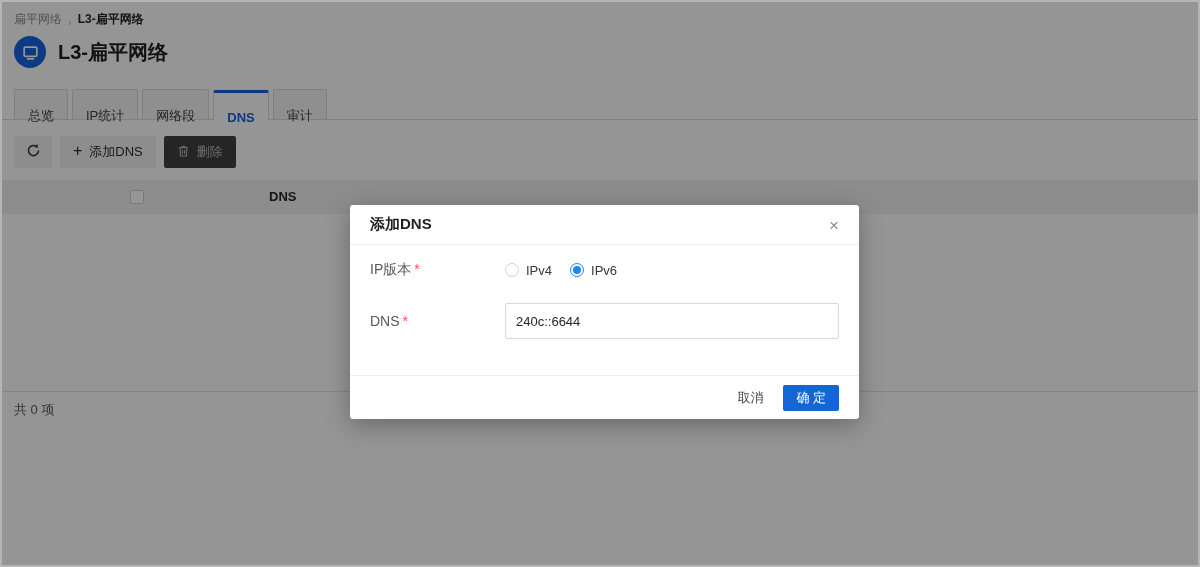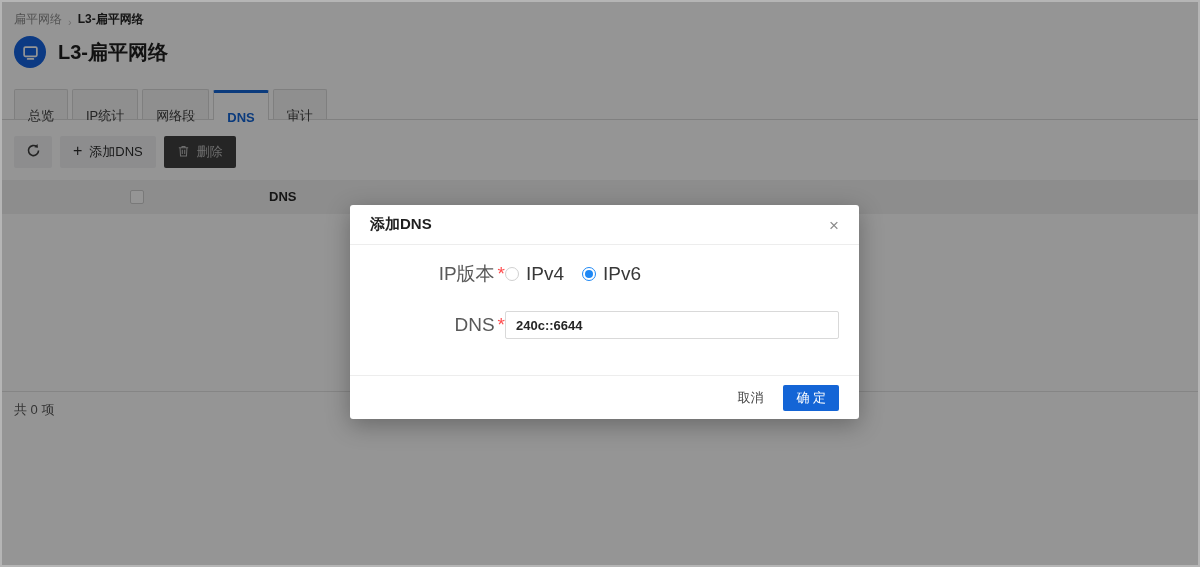--- a/index.html
+++ b/index.html
@@ -35,28 +35,28 @@
   .table-total { padding:9px 12px; font-size:13px; color:#595959; }
   
   .overlay { position:absolute; inset:0; background:rgba(0,0,0,0.415); z-index:5; }
   .modal { position:absolute; left:348px; top:203px; width:509px; background:#fff; z-index:10; border-radius:3px; box-shadow:0 6px 24px rgba(0,0,0,0.3); }
   .modal-header { height:40px; padding:0 20px; display:flex; align-items:center; border-bottom:1px solid #ededed; position:relative; }
   .modal-title { font-size:15px; font-weight:700; color:#1f1f1f; }
   .modal-close { position:absolute; right:16px; top:8px; font-size:17px; color:#8c8c8c; background:none; border:none; cursor:pointer; line-height:1; padding:4px; font-family:inherit; }
   .modal-body { padding:16px 20px 36px; }
   .form-row { display:flex; align-items:center; }
   .form-row + .form-row { margin-top:24px; }
-  .form-label { width:135px; flex:0 0 135px; font-size:19px; color:#595959;text-align:right; }
+  .form-label { width:135px; flex:0 0 135px; font-size:14px; color:#595959; }
   .required { color:#ff4d4f; margin-left:3px; }
   .radio-group { display:flex; align-items:center; gap:18px; }
-  .radio-option { display:flex; align-items:center; gap:7px; font-size:19px; color:#383838; cursor:pointer; }
+  .radio-option { display:flex; align-items:center; gap:7px; font-size:13px; color:#383838; cursor:pointer; }
   .radio { width:14px; height:14px; border-radius:50%; border:1px solid #d0d0d0; background:#fff; position:relative; flex:0 0 14px; }
   .radio.checked { border-color:#1e88f5; }
   .radio.checked::after { content:""; position:absolute; inset:2px; border-radius:50%; background:#1e88f5; }
-  .text-input { width:335px; height:28px; border:1px solid #d9d9d9; border-radius:2px; padding:4px 10px; font-size:13px; color:#262626; font-family:inherit; outline:none;font-weight:bold; }
+  .text-input { width:335px; height:36px; border:1px solid #d9d9d9; border-radius:2px; padding:4px 10px; font-size:13px; color:#262626; font-family:inherit; outline:none; }
   .modal-footer { height:44px; border-top:1px solid #ededed; display:flex; align-items:center; justify-content:flex-end; gap:20px; padding:0 20px; }
   .cancel-btn { background:none; border:none; font-size:13px; color:#454545; cursor:pointer; font-family:inherit; }
   .ok-btn { background:#1465d6; color:#fff; border:none; border-radius:2px; height:26px; padding:0 13px; font-size:13px; cursor:pointer; font-family:inherit;text-align:center; }
 </style>
 </head>
 <body>
 
 <div class="page">
 
   <div class="breadcrumb">

